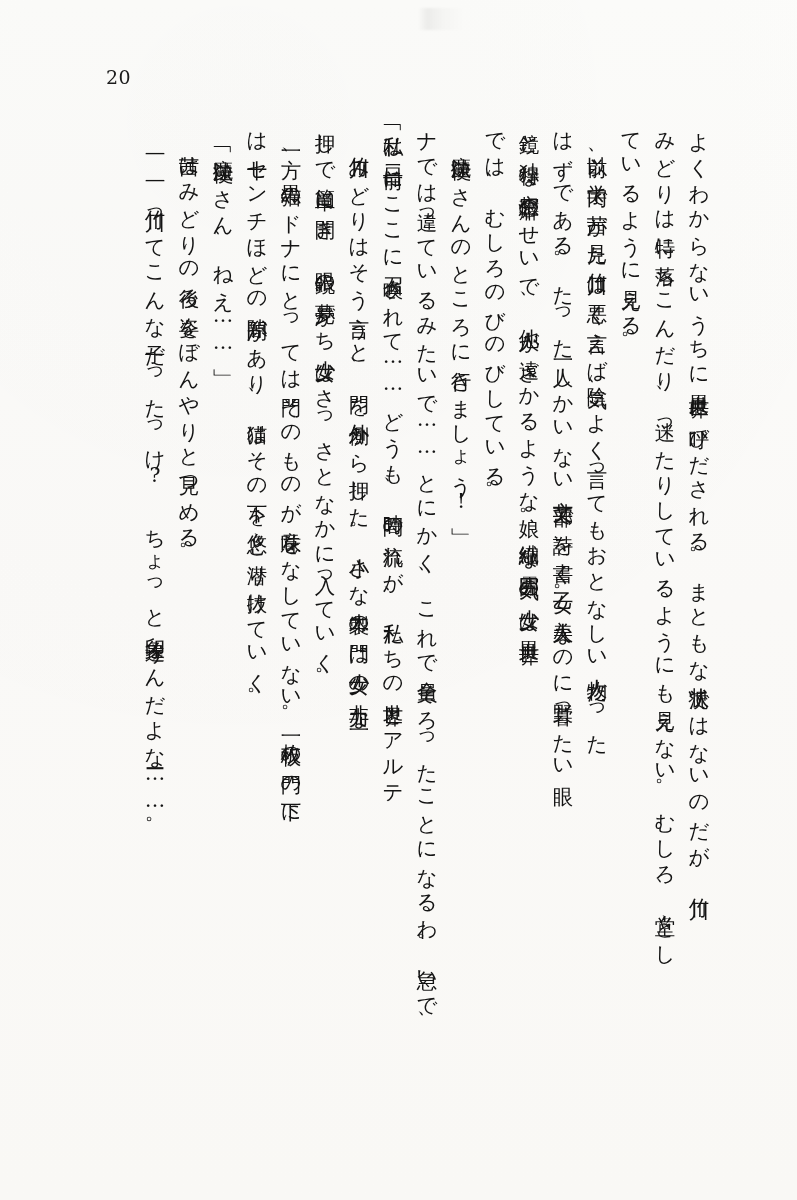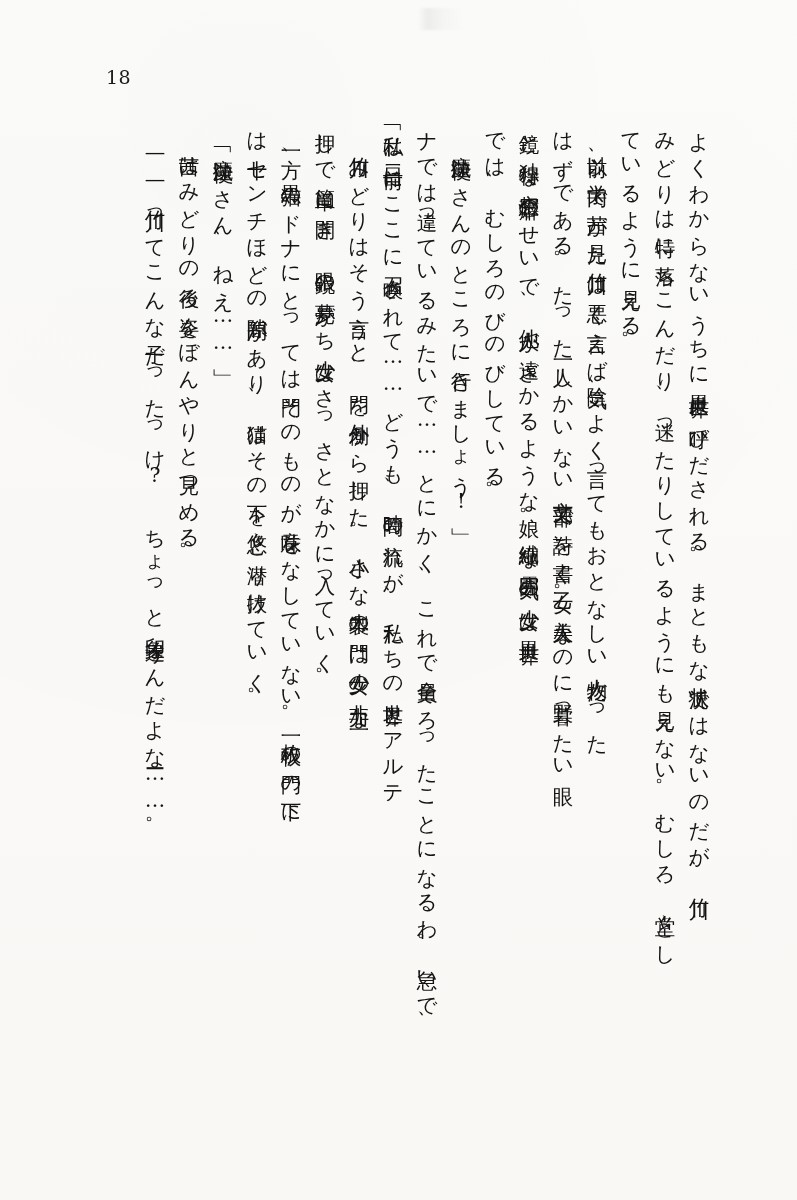--- a/index.html
+++ b/index.html
@@ -71,21 +71,21 @@
     padding-top: 22px;
   }
 </style>
 </head>
 <body>
 
 <div class="page">
 
   <div class="scan-mark"></div>
 
-  <div class="page-number">18</div>
+  <div class="page-number">20</div>
 
   <div class="text-block">
     <div class="line">よくわからないうちに異世界に呼びだされる。まともな状況ではないのだが、竹川</div>
     <div class="line">みどりは特に落ちこんだり、迷ったりしているようにも見えない。むしろ、堂々とし</div>
     <div class="line">ているように見える。</div>
     <div class="line indent">以前、学内で茜が見た竹川は悪く言えば陰気、よく言ってもおとなしい人物だった</div>
     <div class="line">はずである。たった一人しかいない文芸部で詩を書く乙女。美人なのに野暮ったい眼</div>
     <div class="line">鏡と独特な空想癖のせいで、他人が遠ざかるような娘。繊細な雰囲気の少女は異世界</div>
     <div class="line">では、むしろのびのびしている。</div>
     <div class="line indent">魔法使いさんのところに行きましょう!」</div>

